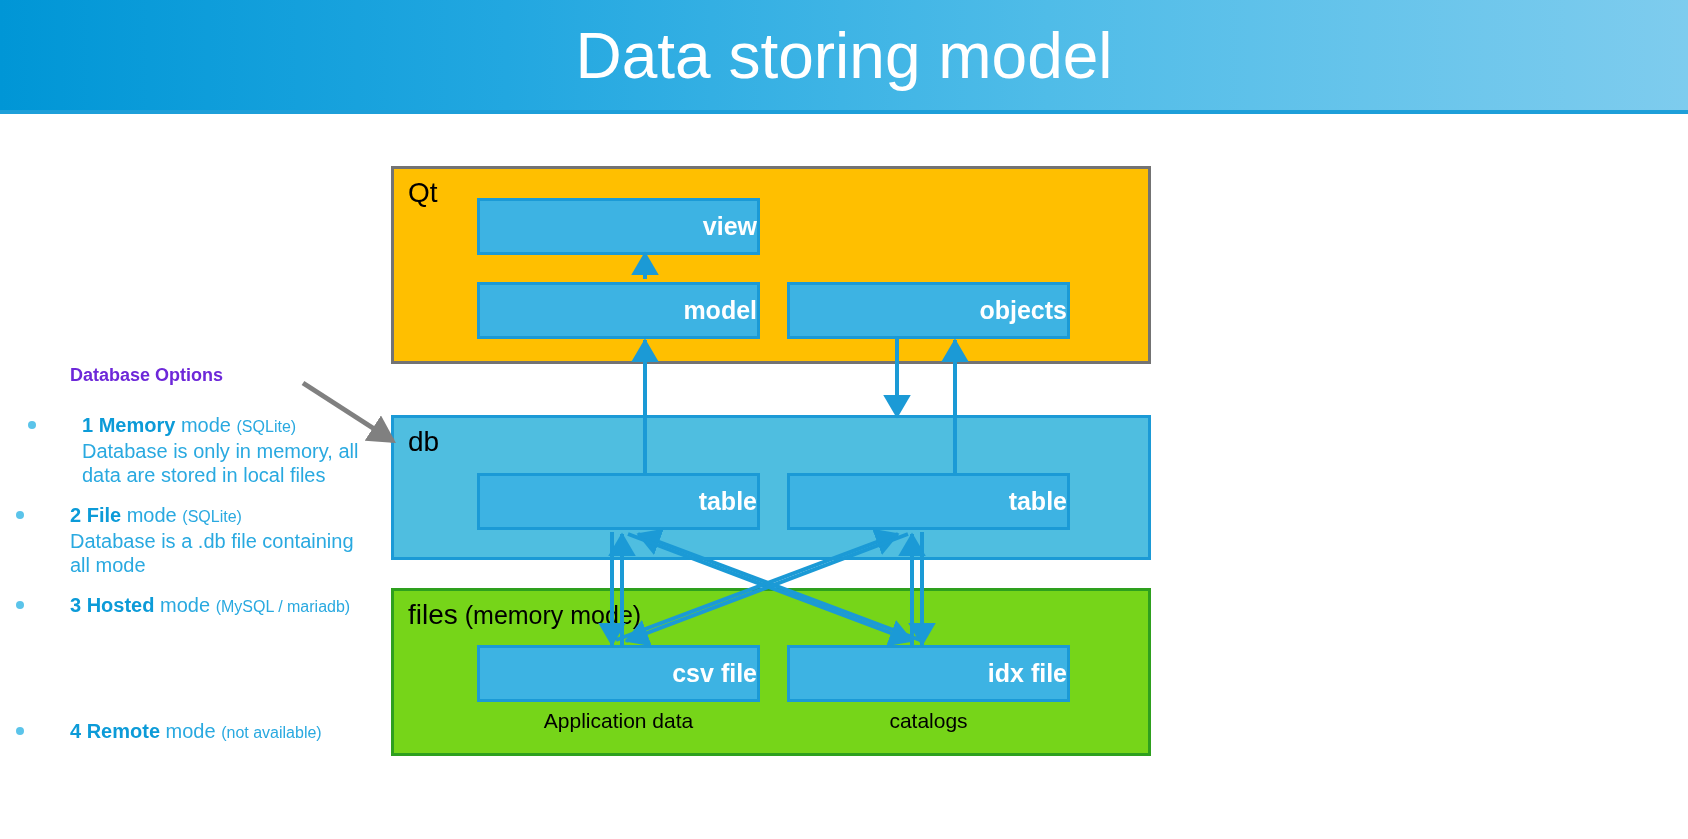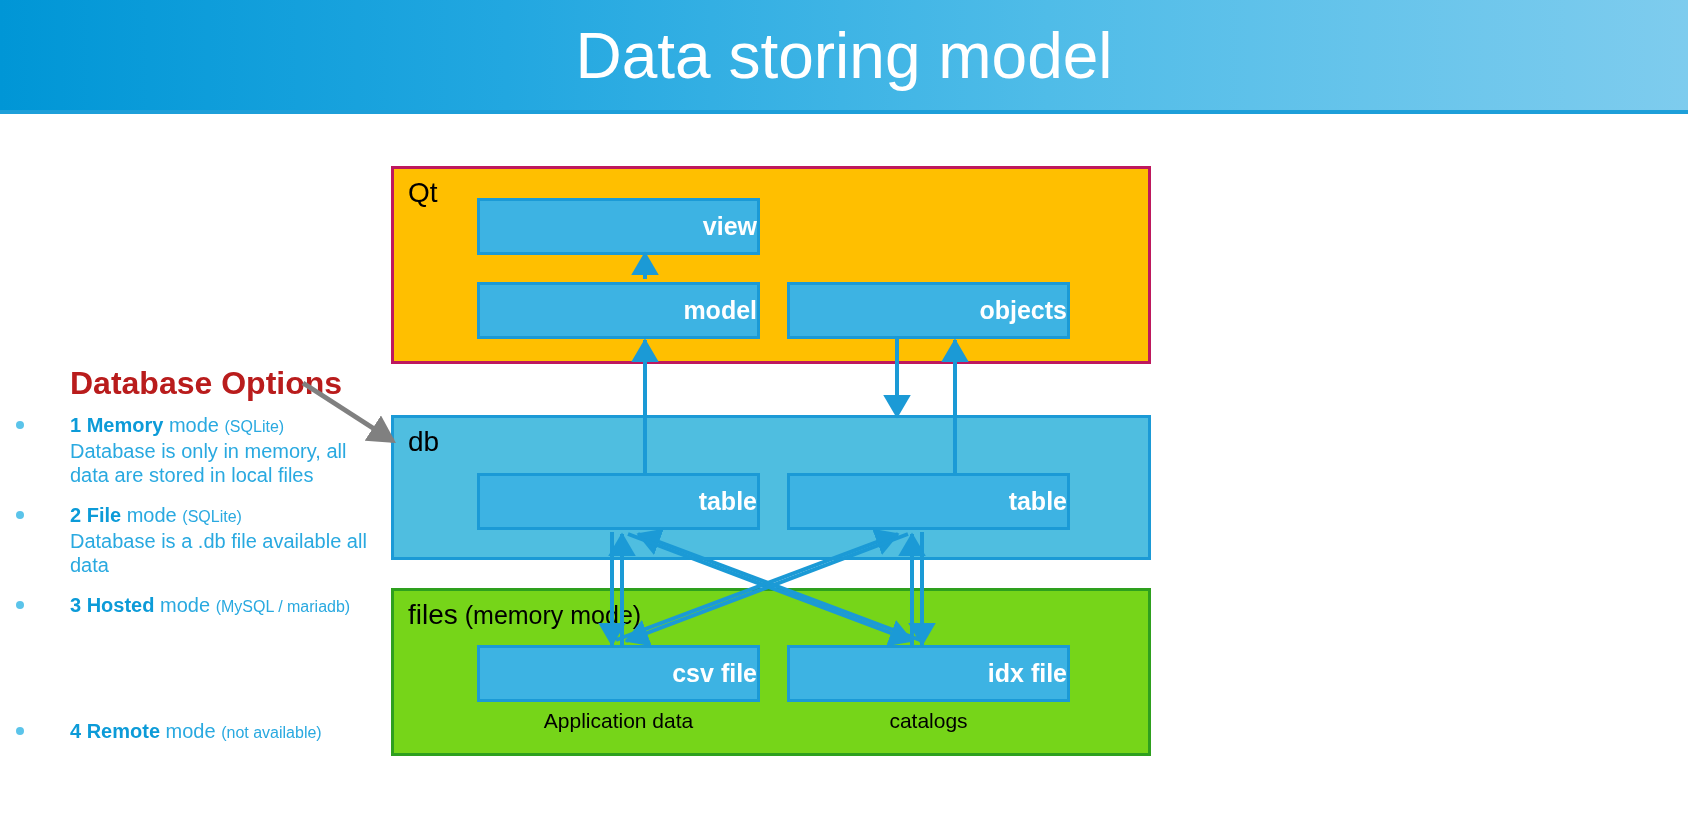--- a/index.html
+++ b/index.html
@@ -30,46 +30,46 @@
     line-height: 76px;
     white-space: nowrap;
   }
 
   
   #sidebar {
     position: absolute; left: 0px; top: 355px; width: 388px; height: 470px;
   }
   #sidebar-title {
     position: absolute; left: 70px; top: 10px;
-    font-size: 32px; font-weight: bold; color: #b91c1c;
+    font-size: 18px; font-weight: bold; color: #6d28d9;
     white-space: nowrap;
   }
   .opt {
     position: absolute; left: 70px; width: 300px;
     color: #29A9E0; font-size: 20px; line-height: 24px;
   }
   .opt .bullet {
     position: absolute; left: -54px; top: 8px;
     width: 8px; height: 8px; border-radius: 50%;
     background: #5BC4EA;
   }
   .opt .head { font-weight: normal; color:#29A9E0; }
   .opt .num { font-weight: bold; color: #0C9BD8; }
   .opt .paren { font-size: 16px; color:#29A9E0; }
   .opt .body { display:block; color:#29A9E0; }
 
-  #opt1 { top: 58px; }
+  #opt1 { top: 58px; margin-left: 12px; }
   #opt2 { top: 148px; }
   #opt3 { top: 238px; }
   #opt4 { top: 328px; margin-top: 36px; }
 
   
   #qt-block {
     position: absolute; left: 391px; top: 166px; width: 760px; height: 198px;
-    background: #FFBF00; border: 3px solid #be185d;
+    background: #FFBF00; border: 3px solid #737373;
   }
   #db-block {
     position: absolute; left: 391px; top: 415px; width: 760px; height: 145px;
     background: #4FBEE0; border: 3px solid #1B9AD6;
   }
   #files-block {
     position: absolute; left: 391px; top: 588px; width: 760px; height: 168px;
     background: #76D519; border: 3px solid #2EA01E;
   }
   .block-label {
@@ -125,21 +125,21 @@
 
     <div class="opt" id="opt1">
       <span class="bullet"></span>
       <span class="head"><span class="num">1 Memory</span><span> mode </span><span class="paren">(SQLite)</span></span>
       <span class="body">Database is only in memory, all data are stored in local files</span>
     </div>
 
     <div class="opt" id="opt2">
       <span class="bullet"></span>
       <span class="head"><span class="num">2 File</span><span> mode </span><span class="paren">(SQLite)</span></span>
-      <span class="body">Database is a .db file available all data</span>
+      <span class="body">Database is a .db file containing all mode</span>
     </div>
 
     <div class="opt" id="opt3">
       <span class="bullet"></span>
       <span class="head"><span class="num">3 Hosted</span><span> mode </span><span class="paren">(MySQL / mariadb)</span></span>
     </div>
 
     <div class="opt" id="opt4">
       <span class="bullet"></span>
       <span class="head"><span class="num">4 Remote</span><span> mode </span><span class="paren">(not available)</span></span>

